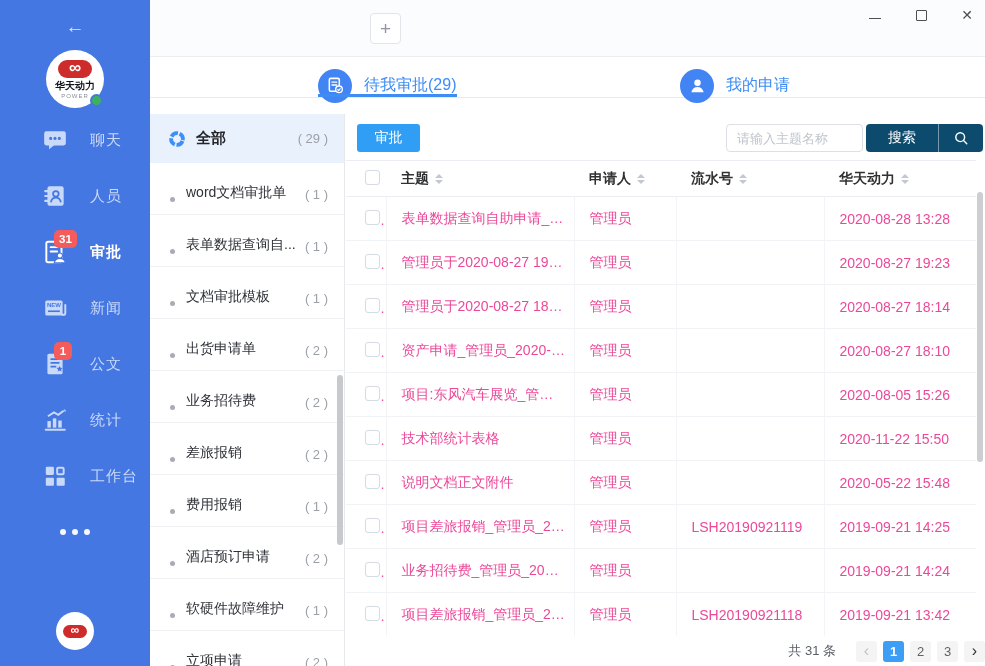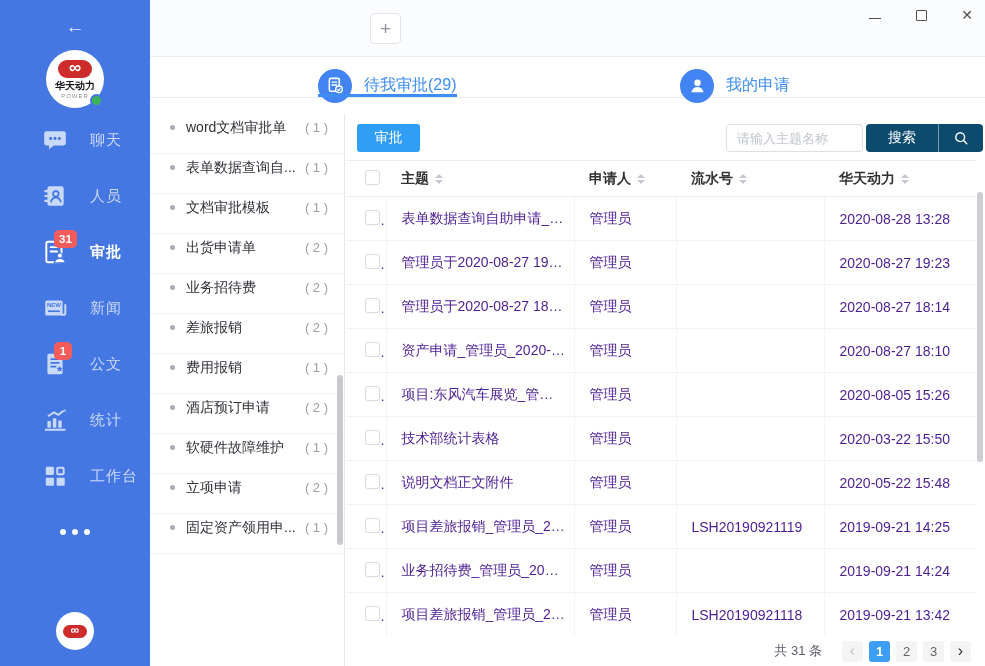--- a/index.html
+++ b/index.html
@@ -71,21 +71,21 @@
   .tab-2 .tab-label { color:#2f3338; }
   .tab-underline { position:absolute; left:168px; bottom:0; width:139px; height:3px; background:#3d8df5; }
 
   
   .catpanel { position:absolute; left:150px; top:114px; width:195px; height:552px; background:#fff;
               border-right:1px solid #e6e8ec; overflow:hidden; }
   .cat-all { height:49px; background:#e8f1fc; display:flex; align-items:center; padding:0 16px 0 18px; cursor:pointer; }
   .cat-all svg { width:18px; height:18px; flex:0 0 18px; }
   .cat-all-label { margin-left:10px; font-size:15px; font-weight:bold; color:#24262b; flex:1; }
   .cat-count { font-size:13px; color:#9b9fa8; white-space:nowrap; }
-  .cat-item { height:40px; display:flex; align-items:center; padding:0 16px 12px 20px;
+  .cat-item { height:52px; display:flex; align-items:flex-end; padding:0 16px 12px 20px;
               border-bottom:1px solid #f0f1f3; cursor:pointer; }
   .cat-item .dot { width:5px; height:5px; border-radius:50%; background:#a8adb5; flex:0 0 5px; }
   .cat-label { margin-left:11px; font-size:14px; color:#2f3238; flex:1; white-space:nowrap; overflow:hidden; }
   .cat-scroll { position:absolute; right:1px; top:261px; width:6px; height:170px; border-radius:3px; background:#c8c9cd; }
 
   
   .content { position:absolute; left:346px; top:114px; width:639px; height:552px; background:#fff; }
   .toolbar { position:absolute; left:0; top:0; width:100%; height:46px; }
   .btn-approve { position:absolute; left:11px; top:10px; width:63px; height:28px; background:#2f9ef4;
                  color:#fff; border:none; border-radius:3px; font-size:14px; cursor:pointer;
@@ -103,36 +103,36 @@
              display:flex; align-items:center; justify-content:center; color:#fff; }
   .btn-mag svg { width:16px; height:16px; }
 
   table.list { position:absolute; left:0; top:46px; width:630px; border-collapse:collapse; table-layout:fixed; }
   table.list col.c0 { width:40px; } table.list col.c1 { width:188px; }
   table.list col.c2 { width:102px; } table.list col.c3 { width:148px; } table.list col.c4 { width:152px; }
   thead th { height:36px; border-top:1px solid #ebedf2; border-bottom:1px solid #ebedf2;
              text-align:left; padding:0 0 0 15px; font-size:14px; color:#303133; font-weight:bold; }
   thead th.chk-cell { padding-left:19px; }
   tbody td { height:44px; border-bottom:1px solid #f1f2f5; border-right:1px solid #f3f4f7;
-             padding:0 8px 0 15px; font-size:14px; color:#4c1d95; white-space:nowrap;
+             padding:0 8px 0 15px; font-size:14px; color:#ec4899; white-space:nowrap;
              overflow:hidden; text-overflow:ellipsis; }
   tbody td:last-child { border-right:none; }
   tbody td.chk-cell { padding-left:19px; }
   .checkbox { width:15px; height:15px; border:1px solid #d6dae2; border-radius:3px; background:#fff;
               display:inline-block; cursor:pointer; }
   .hdr-wrap { display:inline-flex; align-items:center; }
   .sort { display:inline-flex; flex-direction:column; margin-left:6px; }
   .sort i { width:0; height:0; border-left:4px solid transparent; border-right:4px solid transparent; display:block; }
   .sort .up { border-bottom:4.5px solid #c3c7cf; margin-bottom:2px; }
   .sort .dn { border-top:4.5px solid #c3c7cf; }
 
   .tbl-scroll { position:absolute; right:2px; top:78px; width:6px; height:270px; border-radius:3px; background:#cdced2; }
 
   .footer { position:absolute; left:0; bottom:0; width:100%; height:30px; background:#fff;
-            display:flex; align-items:center; justify-content:flex-end; padding-right:14px; }
+            display:flex; align-items:center; justify-content:flex-end; }
   .total { font-size:13px; color:#5a5e66; margin-right:14px; }
   .pg { width:21px; height:21px; border-radius:3px; background:#f4f4f5; color:#606266; font-size:13px;
         display:flex; align-items:center; justify-content:center; margin-left:6px; cursor:pointer; }
   .pg.active { background:#3d9ef5; color:#fff; font-weight:bold; }
   .pg.prev { color:#c0c4cc; font-size:16px; }
   .pg.next { color:#303133; font-size:16px; }
 </style>
 </head>
 <body>
 
@@ -276,20 +276,27 @@
             <circle cx="10" cy="7.2" r="3.4" fill="#fff"></circle>
             <path d="M3.5 17c.9-3.6 3.4-5.4 6.5-5.4s5.6 1.8 6.5 5.4z" fill="#fff"></path>
           </svg>
       </span>
       <span class="tab-label">我的申请</span>
     </div>
     <div class="tab-underline"></div>
   </div>
 
   <aside class="catpanel">
+    <div class="cat-all">
+      <svg viewBox="0 0 20 20">
+          <circle cx="10" cy="10" r="6.5" fill="none" stroke="#3e8ef7" stroke-width="4.2" stroke-dasharray="8.2 2" transform="rotate(20 10 10)"></circle>
+        </svg>
+      <span class="cat-all-label">全部</span>
+      <span class="cat-count">( 29 )</span>
+    </div>
     <div class="cat-list">
 
         <div class="cat-item">
           <span class="dot"></span>
           <span class="cat-label">word文档审批单</span>
           <span class="cat-count">( 1 )</span>
         </div>
 
         <div class="cat-item">
           <span class="dot"></span>
@@ -451,21 +458,21 @@
             <td>管理员</td>
             <td></td>
             <td>2020-08-05 15:26</td>
           </tr>
 
           <tr class="row">
             <td class="chk-cell"><span class="checkbox"></span></td>
             <td>技术部统计表格</td>
             <td>管理员</td>
             <td></td>
-            <td>2020-03-22 15:50</td>
+            <td>2020-11-22 15:50</td>
           </tr>
 
           <tr class="row">
             <td class="chk-cell"><span class="checkbox"></span></td>
             <td>说明文档正文附件</td>
             <td>管理员</td>
             <td></td>
             <td>2020-05-22 15:48</td>
           </tr>
 

